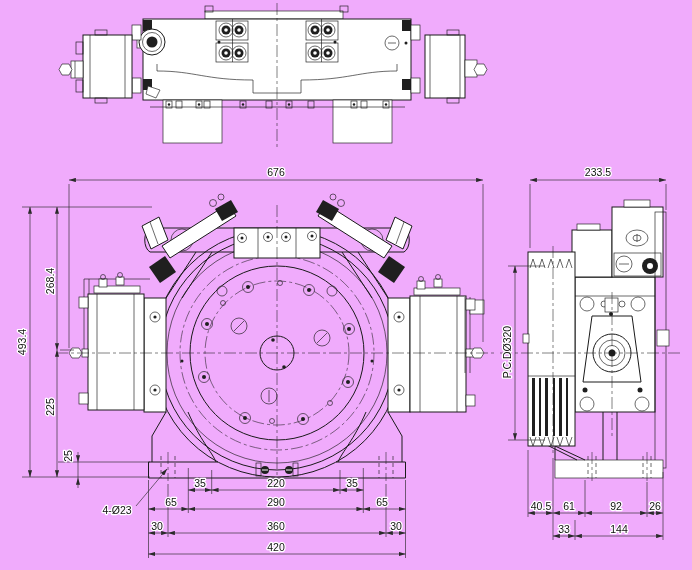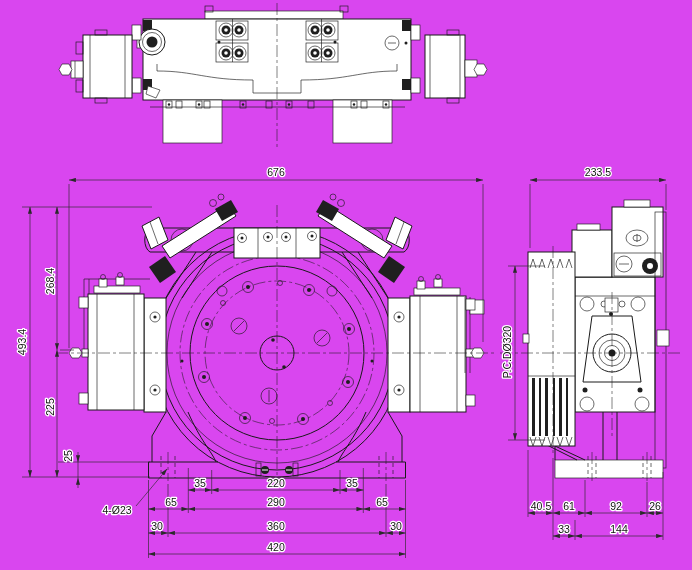--- a/index.html
+++ b/index.html
@@ -1,16 +1,16 @@
 <!DOCTYPE html>
 <html><head>
 <meta charset="utf-8">
 <style>
   html,body{margin:0;padding:0;background:#fff;}
-  .stage{width:692px;height:570px;position:relative;background:#d946ef;}
+  .stage{width:692px;height:570px;position:relative;background:#f0abfc;}
   svg{display:block;}
   .s  {stroke:#1a1a1a;fill:none;stroke-width:1;}
   .t  {stroke:#1a1a1a;fill:none;stroke-width:.65;}
   .w  {fill:#fff;stroke:#1a1a1a;stroke-width:1;}
   .wt {fill:#fff;stroke:#1a1a1a;stroke-width:.65;}
   .k  {fill:#1f1f1f;stroke:none;}
   .cl {stroke:#1a1a1a;fill:none;stroke-width:.55;stroke-dasharray:12 3 3 3;}
   .hd {stroke:#1a1a1a;fill:none;stroke-width:.65;stroke-dasharray:4 3;}
   .dm {stroke:#2a2a2a;fill:none;stroke-width:.65;}
   .dl {stroke:#2a2a2a;fill:none;stroke-width:.65;}

